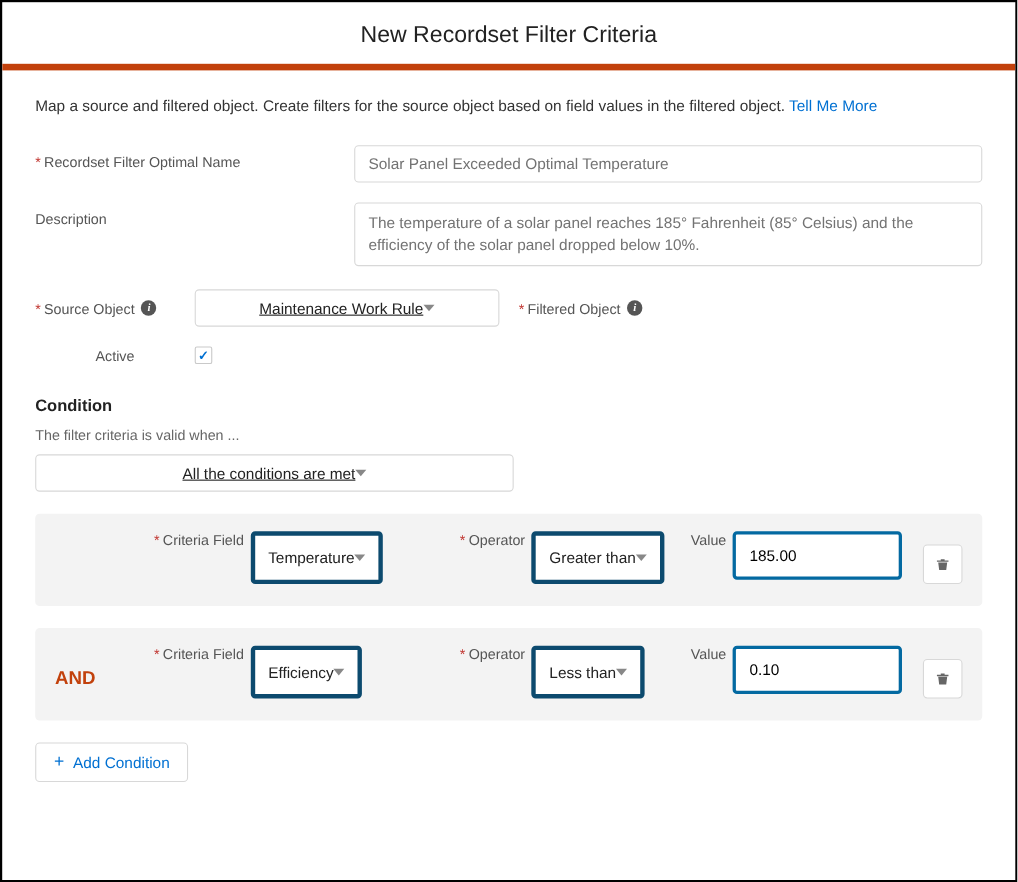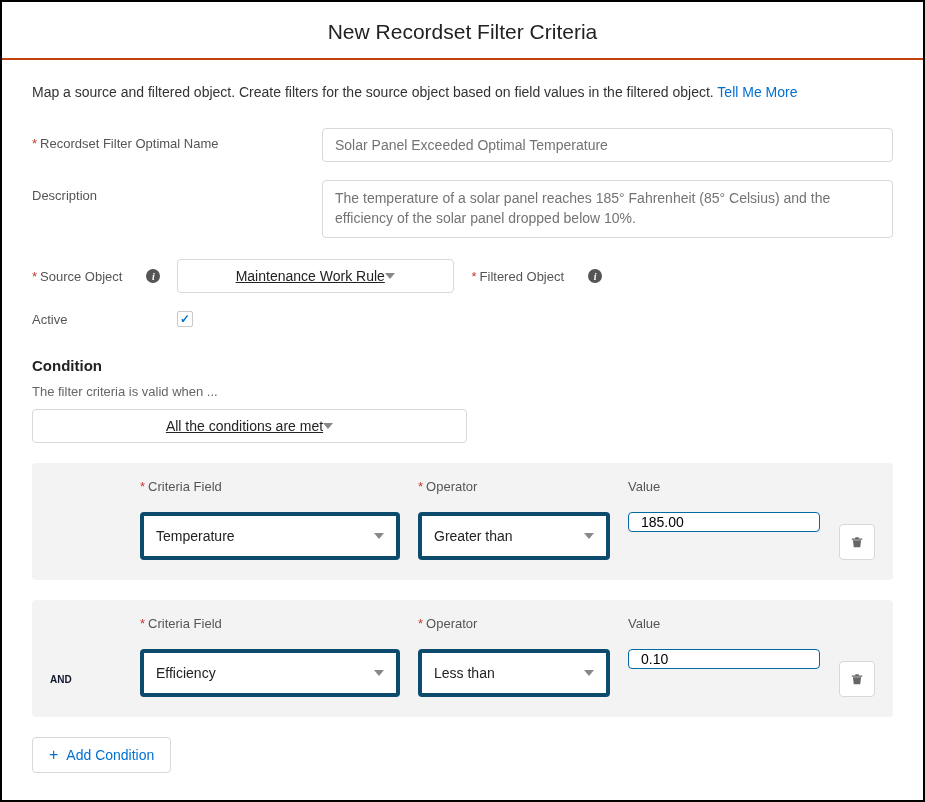--- a/index.html
+++ b/index.html
@@ -13,21 +13,21 @@
   width: 925px;
   height: 802px;
   border: 2px solid #000;
   background: #fff;
   position: relative;
   overflow: hidden;
 }
 .header {
   text-align: center;
   padding: 18px 0 14px;
-  border-bottom: 2px solid #c2410c;
+  border-bottom: 6px solid #c2410c;
 }
 .header h1 {
   font-size: 21px;
   font-weight: 400;
   color: #222;
 }
 .content {
   padding: 24px 30px 0;
 }
 .intro {
@@ -80,21 +80,21 @@
 .col-half {
   flex: 1;
   display: flex;
   align-items: center;
 }
 .col-half .form-label {
   width: 145px;
   padding-top: 0;
   display: flex;
   align-items: center;
-  gap: 24px;
+  gap: 6px;
 }
 .info-icon {
   display: inline-flex;
   width: 14px;
   height: 14px;
   border-radius: 50%;
   background: #555;
   color: #fff;
   font-size: 10px;
   font-weight: bold;
@@ -165,32 +165,31 @@
 }
 .cond-left {
   width: 72px;
   flex-shrink: 0;
   display: flex;
   align-items: center;
   height: 36px;
 }
 .cond-and {
   font-weight: 700;
-  font-size: 10px;
-  color: #0f172a;
+  font-size: 17px;
+  color: #c2410c;
 }
 .cond-fields {
   flex: 1;
   display: flex;
   gap: 18px;
 }
 .cond-col {
   display: flex;
-  flex-direction: column;
-  gap: 18px;
+  gap: 6px;
 }
 .cond-col-criteria { width: 260px; }
 .cond-col-op { width: 192px; }
 .cond-col-val { width: 192px; }
 .cond-label {
   font-size: 13px;
   color: #555;
 }
 .cond-input {
   border: 4px solid #0c4a6e;
@@ -198,26 +197,26 @@
   padding: 8px 12px;
   font-size: 14px;
   background: #fff;
   height: 48px;
   display: flex;
   align-items: center;
   justify-content: space-between;
   cursor: pointer;
 }
 .cond-text-input {
-  border: 1px solid #0369a1;
+  border: 3px solid #0369a1;
   border-radius: 4px;
   padding: 8px 12px;
   font-size: 14px;
   background: #fff;
-  height: 20px;
+  height: 44px;
   width: 100%;
   font-family: inherit;
 }
 .delete-btn {
   width: 36px;
   height: 36px;
   border: 1px solid #d8d8d8;
   border-radius: 4px;
   background: #fff;
   display: flex;
@@ -291,21 +290,21 @@
         </div>
       </div>
       <div class="col-half">
         <div class="form-label">
           <span><span class="req">*</span><span>Filtered Object</span></span>
           <span class="info-icon">i</span>
         </div>
       </div>
     </div>
 
-    <div class="form-row" style="align-items:center;">
+    <div class="form-row" style="align-items:center;text-align:center;">
       <div class="form-label" style="width:145px;padding-top:0;">Active</div>
       <div class="checkbox">
         <span class="checkmark">✓</span>
       </div>
     </div>
 
     <div class="section-title">Condition</div>
     <div class="section-sub">The filter criteria is valid when ...</div>
 
     <div class="select match-select">

